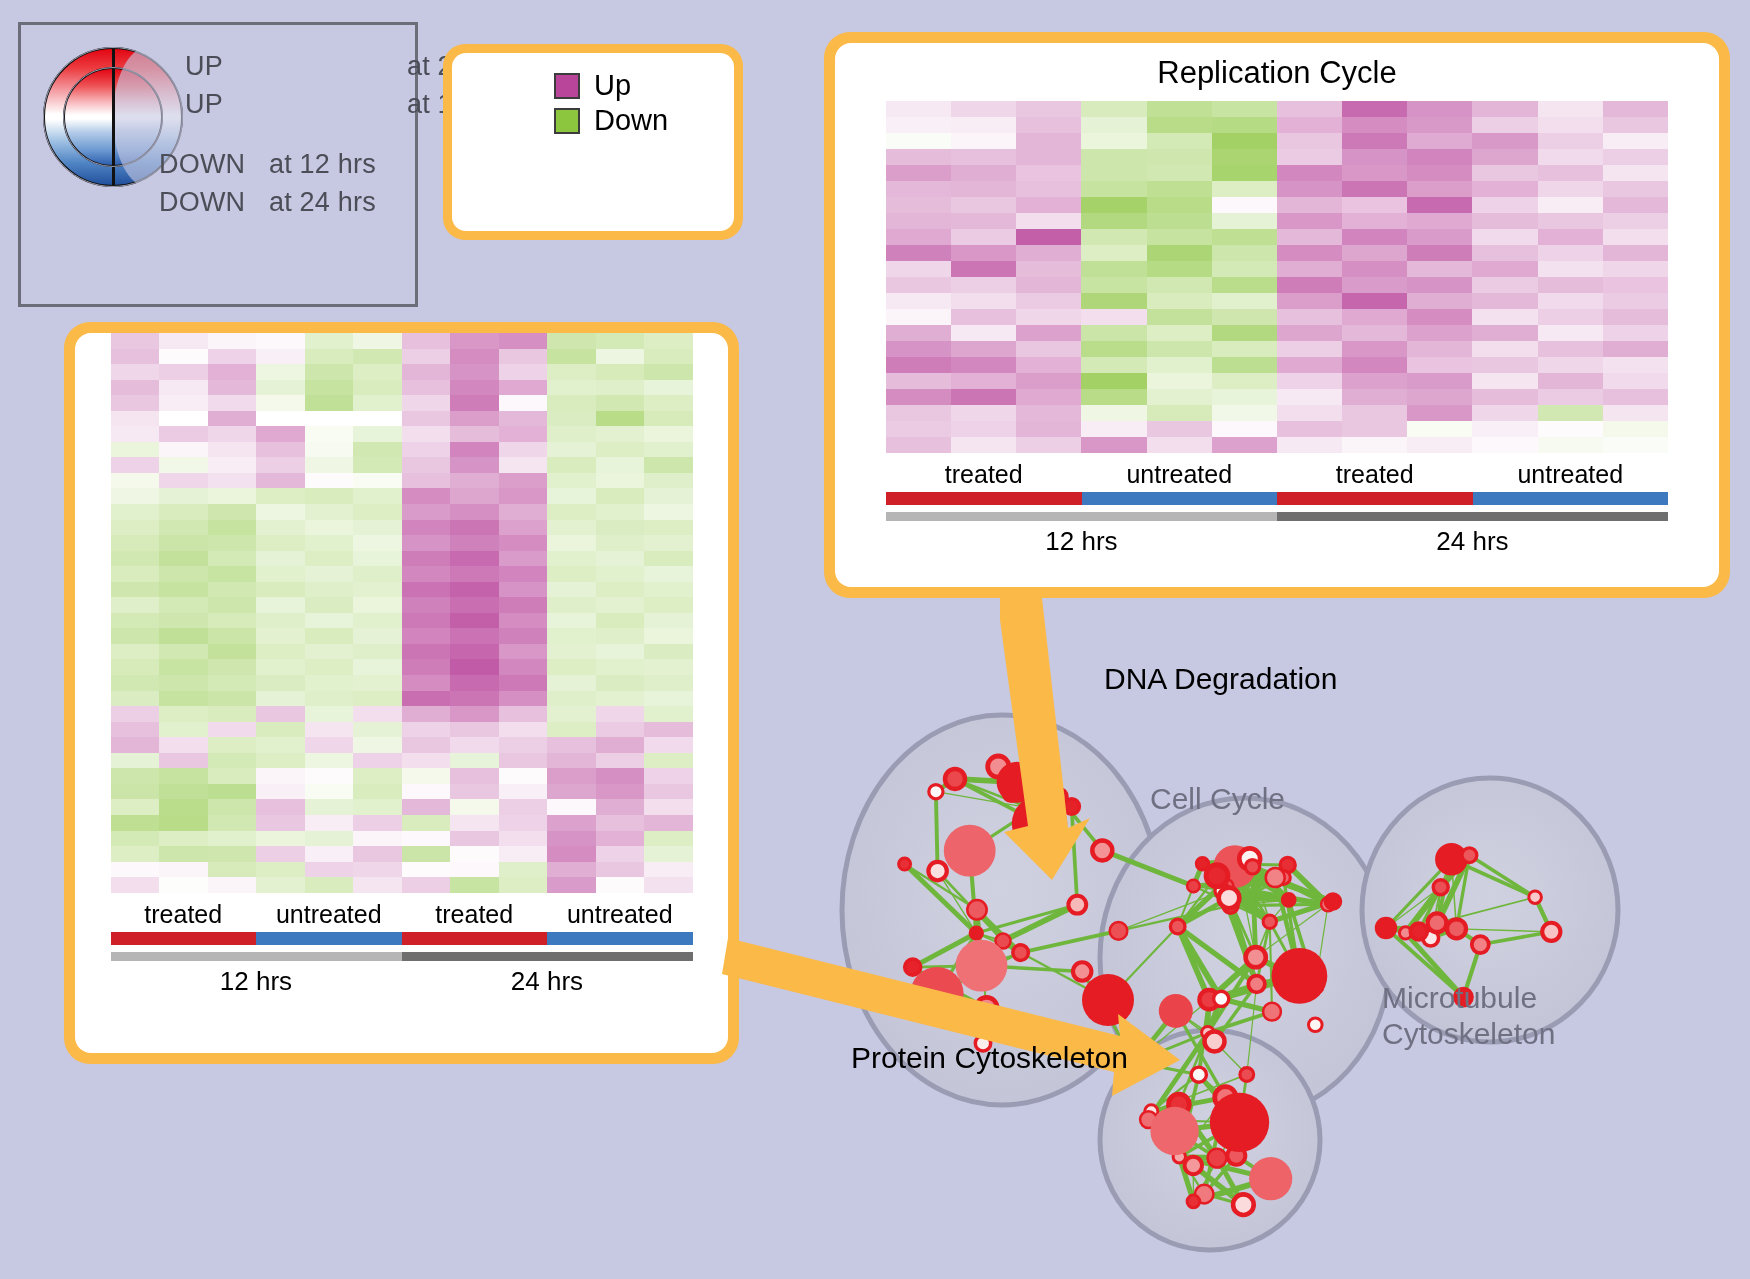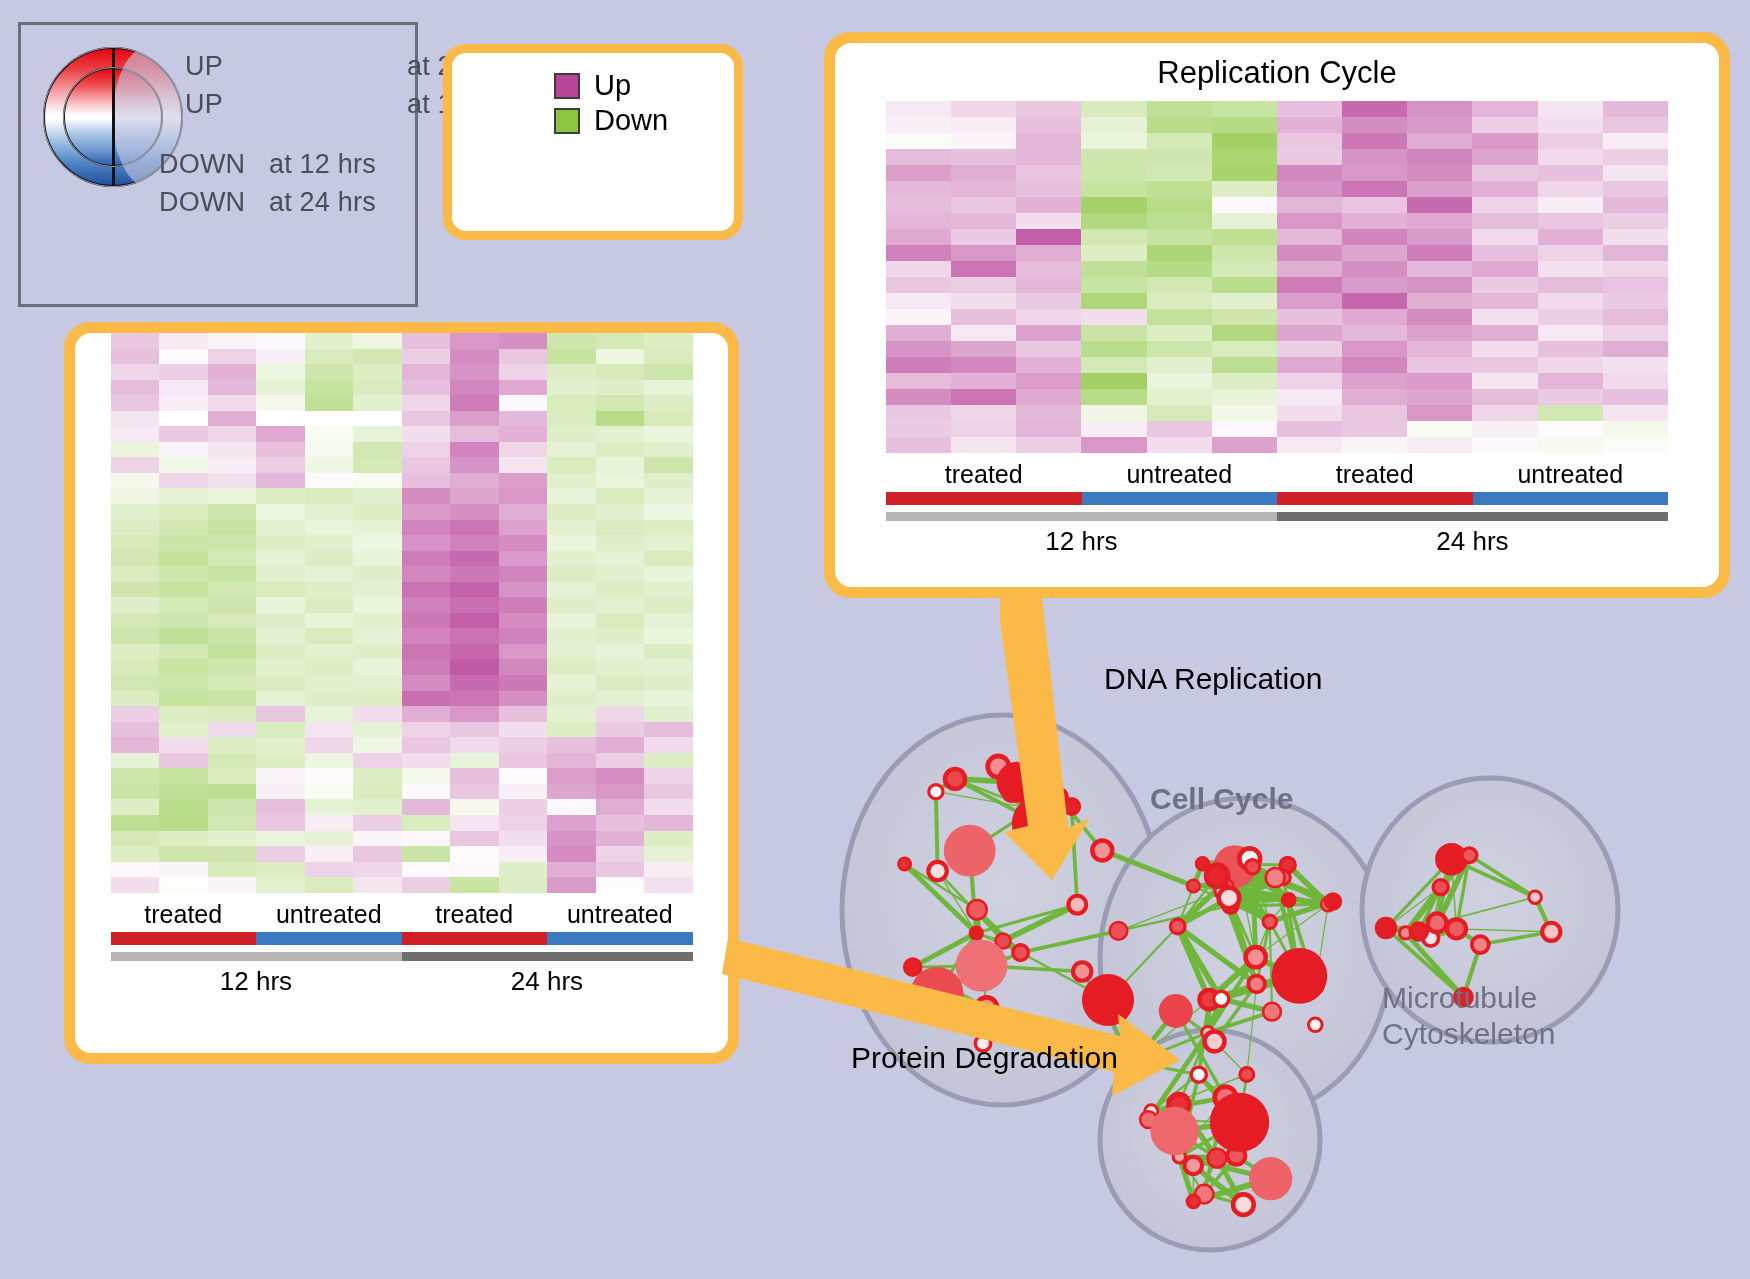--- a/index.html
+++ b/index.html
@@ -75,21 +75,21 @@
   #card-replication{left:824px;top:32px;width:906px;height:566px;}
   #card-replication .hm-pad{width:782px;}
   #card-apc{left:64px;top:322px;width:675px;height:742px;}
   #card-apc .hm-pad{width:582px;}
 
   
   #network{position:absolute;left:790px;top:610px;width:960px;height:669px;}
   #network svg{display:block;}
   .net-label{position:absolute;white-space:nowrap;}
   #lbl-dna{left:1104px;top:662px;font-size:30px;color:#000;}
-  #lbl-cc{left:1150px;top:782px;font-size:30px;color:#6f7183;font-weight:bold;}
+  #lbl-cc{left:1150px;top:782px;font-size:30px;color:#6f7183;}
   #lbl-mt{left:1382px;top:980px;font-size:30px;color:#6f7183;line-height:1.2;}
   #lbl-ub{left:851px;top:1040px;font-size:30px;color:#000;line-height:1.2;}
 </style>
 </head>
 <body>
 
 <div class="stage">
 
   <div id="scale-legend">
     <div id="scale-rings">
@@ -1226,23 +1226,23 @@
           <circle cx="596.0" cy="318.0" r="10.0" fill="#e51c23" stroke="#e51c23" stroke-width="2.5"></circle>
         </g>
     </svg>
   </div>
 
   <svg style="position:absolute;left:0;top:0;width:1750px;height:1279px;pointer-events:none;">
     <polygon points="1000,598 1042,598 1042,598 1068,828 1090,818 1052,880 1004,832 1028,826 1000,620" fill="#fbb947"></polygon>
     <polygon points="728,938 1120,1036 1118,1014 1180,1060 1112,1096 1114,1072 722,974" fill="#fbb947"></polygon>
   </svg>
 
-  <div class="net-label" id="lbl-dna">DNA Replication</div>
+  <div class="net-label" id="lbl-dna">DNA Degradation</div>
   <div class="net-label" id="lbl-cc">Cell Cycle</div>
   <div class="net-label" id="lbl-mt">
     <div>Microtubule</div>
     <div>Cytoskeleton</div>
   </div>
   <div class="net-label" id="lbl-ub">
-    <div>Protein Degradation</div>
+    <div>Protein Cytoskeleton</div>
   </div>
 
 </div>
 
 </body></html>

